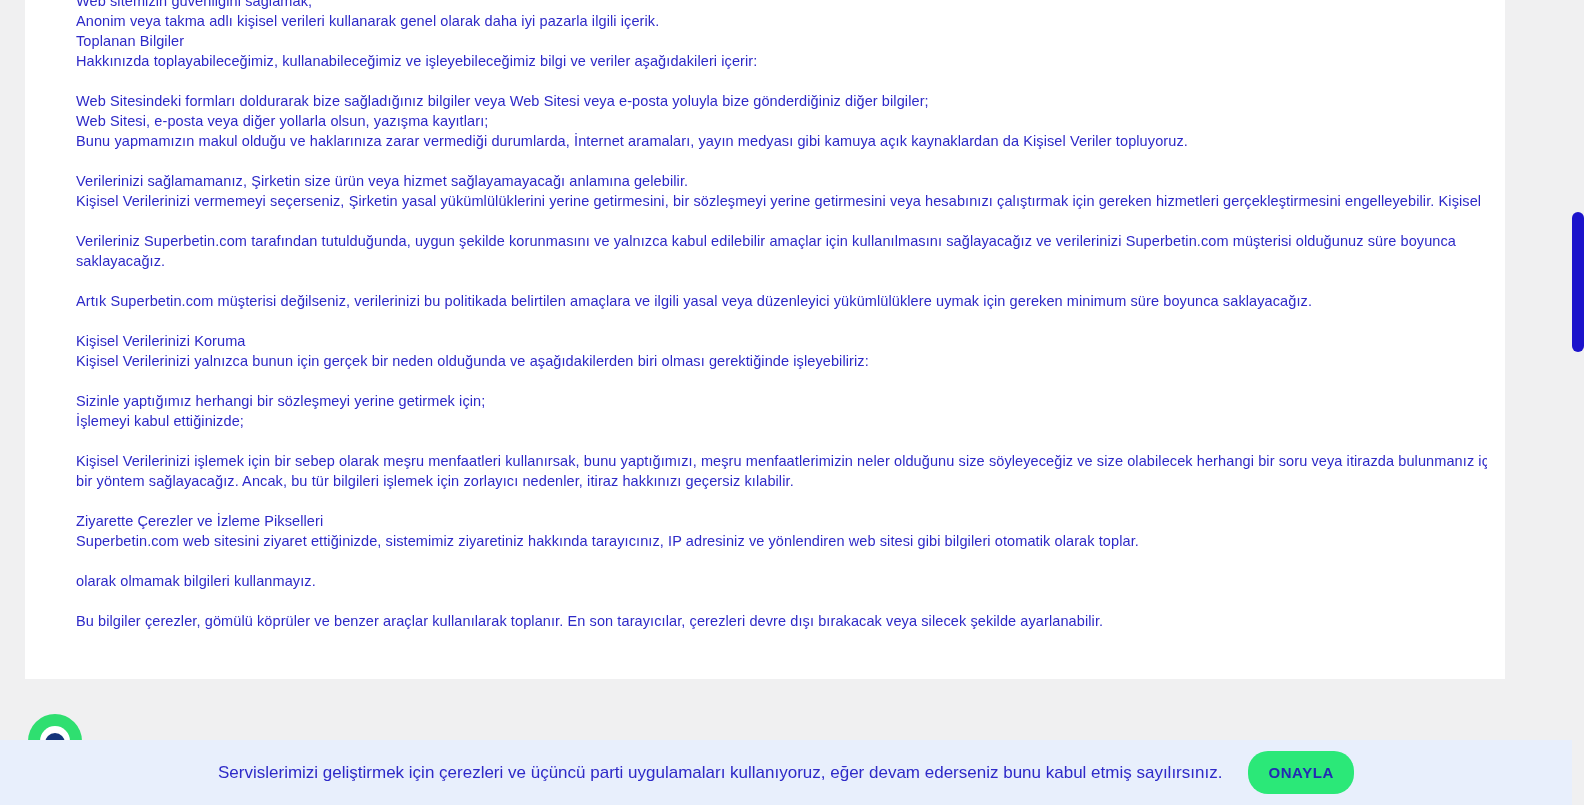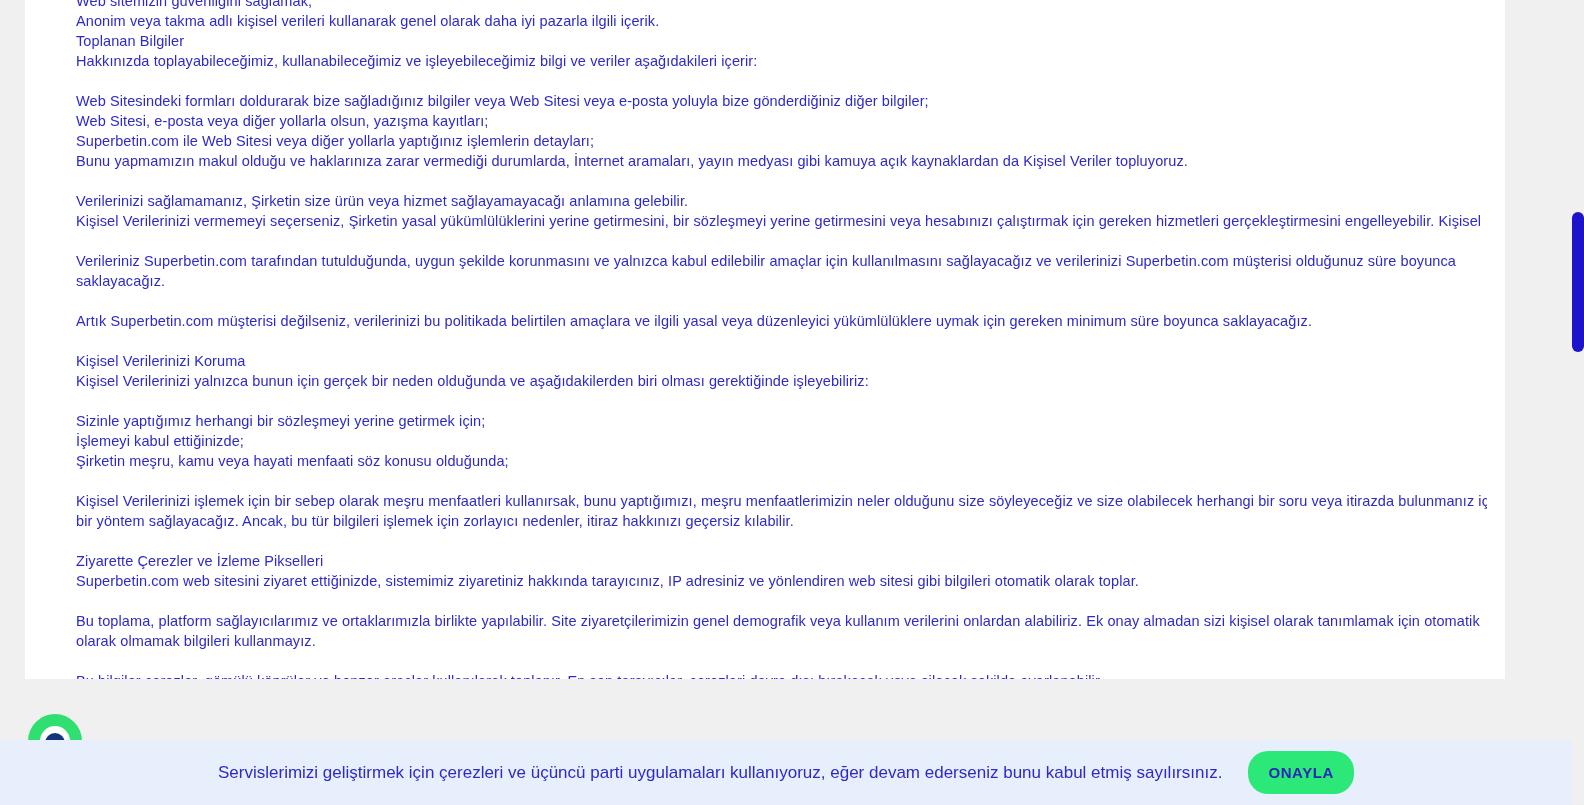--- a/index.html
+++ b/index.html
@@ -104,45 +104,42 @@
 <div class="content-card">
   <div class="policy-text">
 
   <div class="policy-line">Web sitemizin güvenliğini sağlamak;</div>
       <div class="policy-line">Anonim veya takma adlı kişisel verileri kullanarak genel olarak daha iyi pazarla ilgili içerik.</div>
       <div class="policy-line">Toplanan Bilgiler</div>
       <div class="policy-line">Hakkınızda toplayabileceğimiz, kullanabileceğimiz ve işleyebileceğimiz bilgi ve veriler aşağıdakileri içerir:</div>
       <div class="policy-line"></div>
       <div class="policy-line">Web Sitesindeki formları doldurarak bize sağladığınız bilgiler veya Web Sitesi veya e-posta yoluyla bize gönderdiğiniz diğer bilgiler;</div>
       <div class="policy-line">Web Sitesi, e-posta veya diğer yollarla olsun, yazışma kayıtları;</div>
-      <div class="policy-line">Superbetin.com ile Web Sitesi veya diğer yollarla yaptığınız işlemlerin detayları;</div>
       <div class="policy-line">Bunu yapmamızın makul olduğu ve haklarınıza zarar vermediği durumlarda, İnternet aramaları, yayın medyası gibi kamuya açık kaynaklardan da Kişisel Veriler topluyoruz.</div>
       <div class="policy-line"></div>
       <div class="policy-line">Verilerinizi sağlamamanız, Şirketin size ürün veya hizmet sağlayamayacağı anlamına gelebilir.</div>
       <div class="policy-line">Kişisel Verilerinizi vermemeyi seçerseniz, Şirketin yasal yükümlülüklerini yerine getirmesini, bir sözleşmeyi yerine getirmesini veya hesabınızı çalıştırmak için gereken hizmetleri gerçekleştirmesini engelleyebilir. Kişisel</div>
       <div class="policy-line"></div>
       <div class="policy-line">Verileriniz Superbetin.com tarafından tutulduğunda, uygun şekilde korunmasını ve yalnızca kabul edilebilir amaçlar için kullanılmasını sağlayacağız ve verilerinizi Superbetin.com müşterisi olduğunuz süre boyunca</div>
       <div class="policy-line">saklayacağız.</div>
       <div class="policy-line"></div>
       <div class="policy-line">Artık Superbetin.com müşterisi değilseniz, verilerinizi bu politikada belirtilen amaçlara ve ilgili yasal veya düzenleyici yükümlülüklere uymak için gereken minimum süre boyunca saklayacağız.</div>
       <div class="policy-line"></div>
       <div class="policy-line">Kişisel Verilerinizi Koruma</div>
       <div class="policy-line">Kişisel Verilerinizi yalnızca bunun için gerçek bir neden olduğunda ve aşağıdakilerden biri olması gerektiğinde işleyebiliriz:</div>
       <div class="policy-line"></div>
       <div class="policy-line">Sizinle yaptığımız herhangi bir sözleşmeyi yerine getirmek için;</div>
       <div class="policy-line">İşlemeyi kabul ettiğinizde;</div>
-      <div class="policy-line">Şirketin meşru, kamu veya hayati menfaati söz konusu olduğunda;</div>
       <div class="policy-line"></div>
       <div class="policy-line">Kişisel Verilerinizi işlemek için bir sebep olarak meşru menfaatleri kullanırsak, bunu yaptığımızı, meşru menfaatlerimizin neler olduğunu size söyleyeceğiz ve size olabilecek herhangi bir soru veya itirazda bulunmanız için</div>
       <div class="policy-line">bir yöntem sağlayacağız. Ancak, bu tür bilgileri işlemek için zorlayıcı nedenler, itiraz hakkınızı geçersiz kılabilir.</div>
       <div class="policy-line"></div>
       <div class="policy-line">Ziyarette Çerezler ve İzleme Pikselleri</div>
       <div class="policy-line">Superbetin.com web sitesini ziyaret ettiğinizde, sistemimiz ziyaretiniz hakkında tarayıcınız, IP adresiniz ve yönlendiren web sitesi gibi bilgileri otomatik olarak toplar.</div>
       <div class="policy-line"></div>
-      <div class="policy-line">Bu toplama, platform sağlayıcılarımız ve ortaklarımızla birlikte yapılabilir. Site ziyaretçilerimizin genel demografik veya kullanım verilerini onlardan alabiliriz. Ek onay almadan sizi kişisel olarak tanımlamak için otomatik</div>
       <div class="policy-line">olarak olmamak bilgileri kullanmayız.</div>
       <div class="policy-line"></div>
       <div class="policy-line">Bu bilgiler çerezler, gömülü köprüler ve benzer araçlar kullanılarak toplanır. En son tarayıcılar, çerezleri devre dışı bırakacak veya silecek şekilde ayarlanabilir.</div>
     </div>
 </div>
 
 <div class="chat-widget">
   <div class="chat-icon">
     <div class="chat-icon-core"></div>
   </div>

